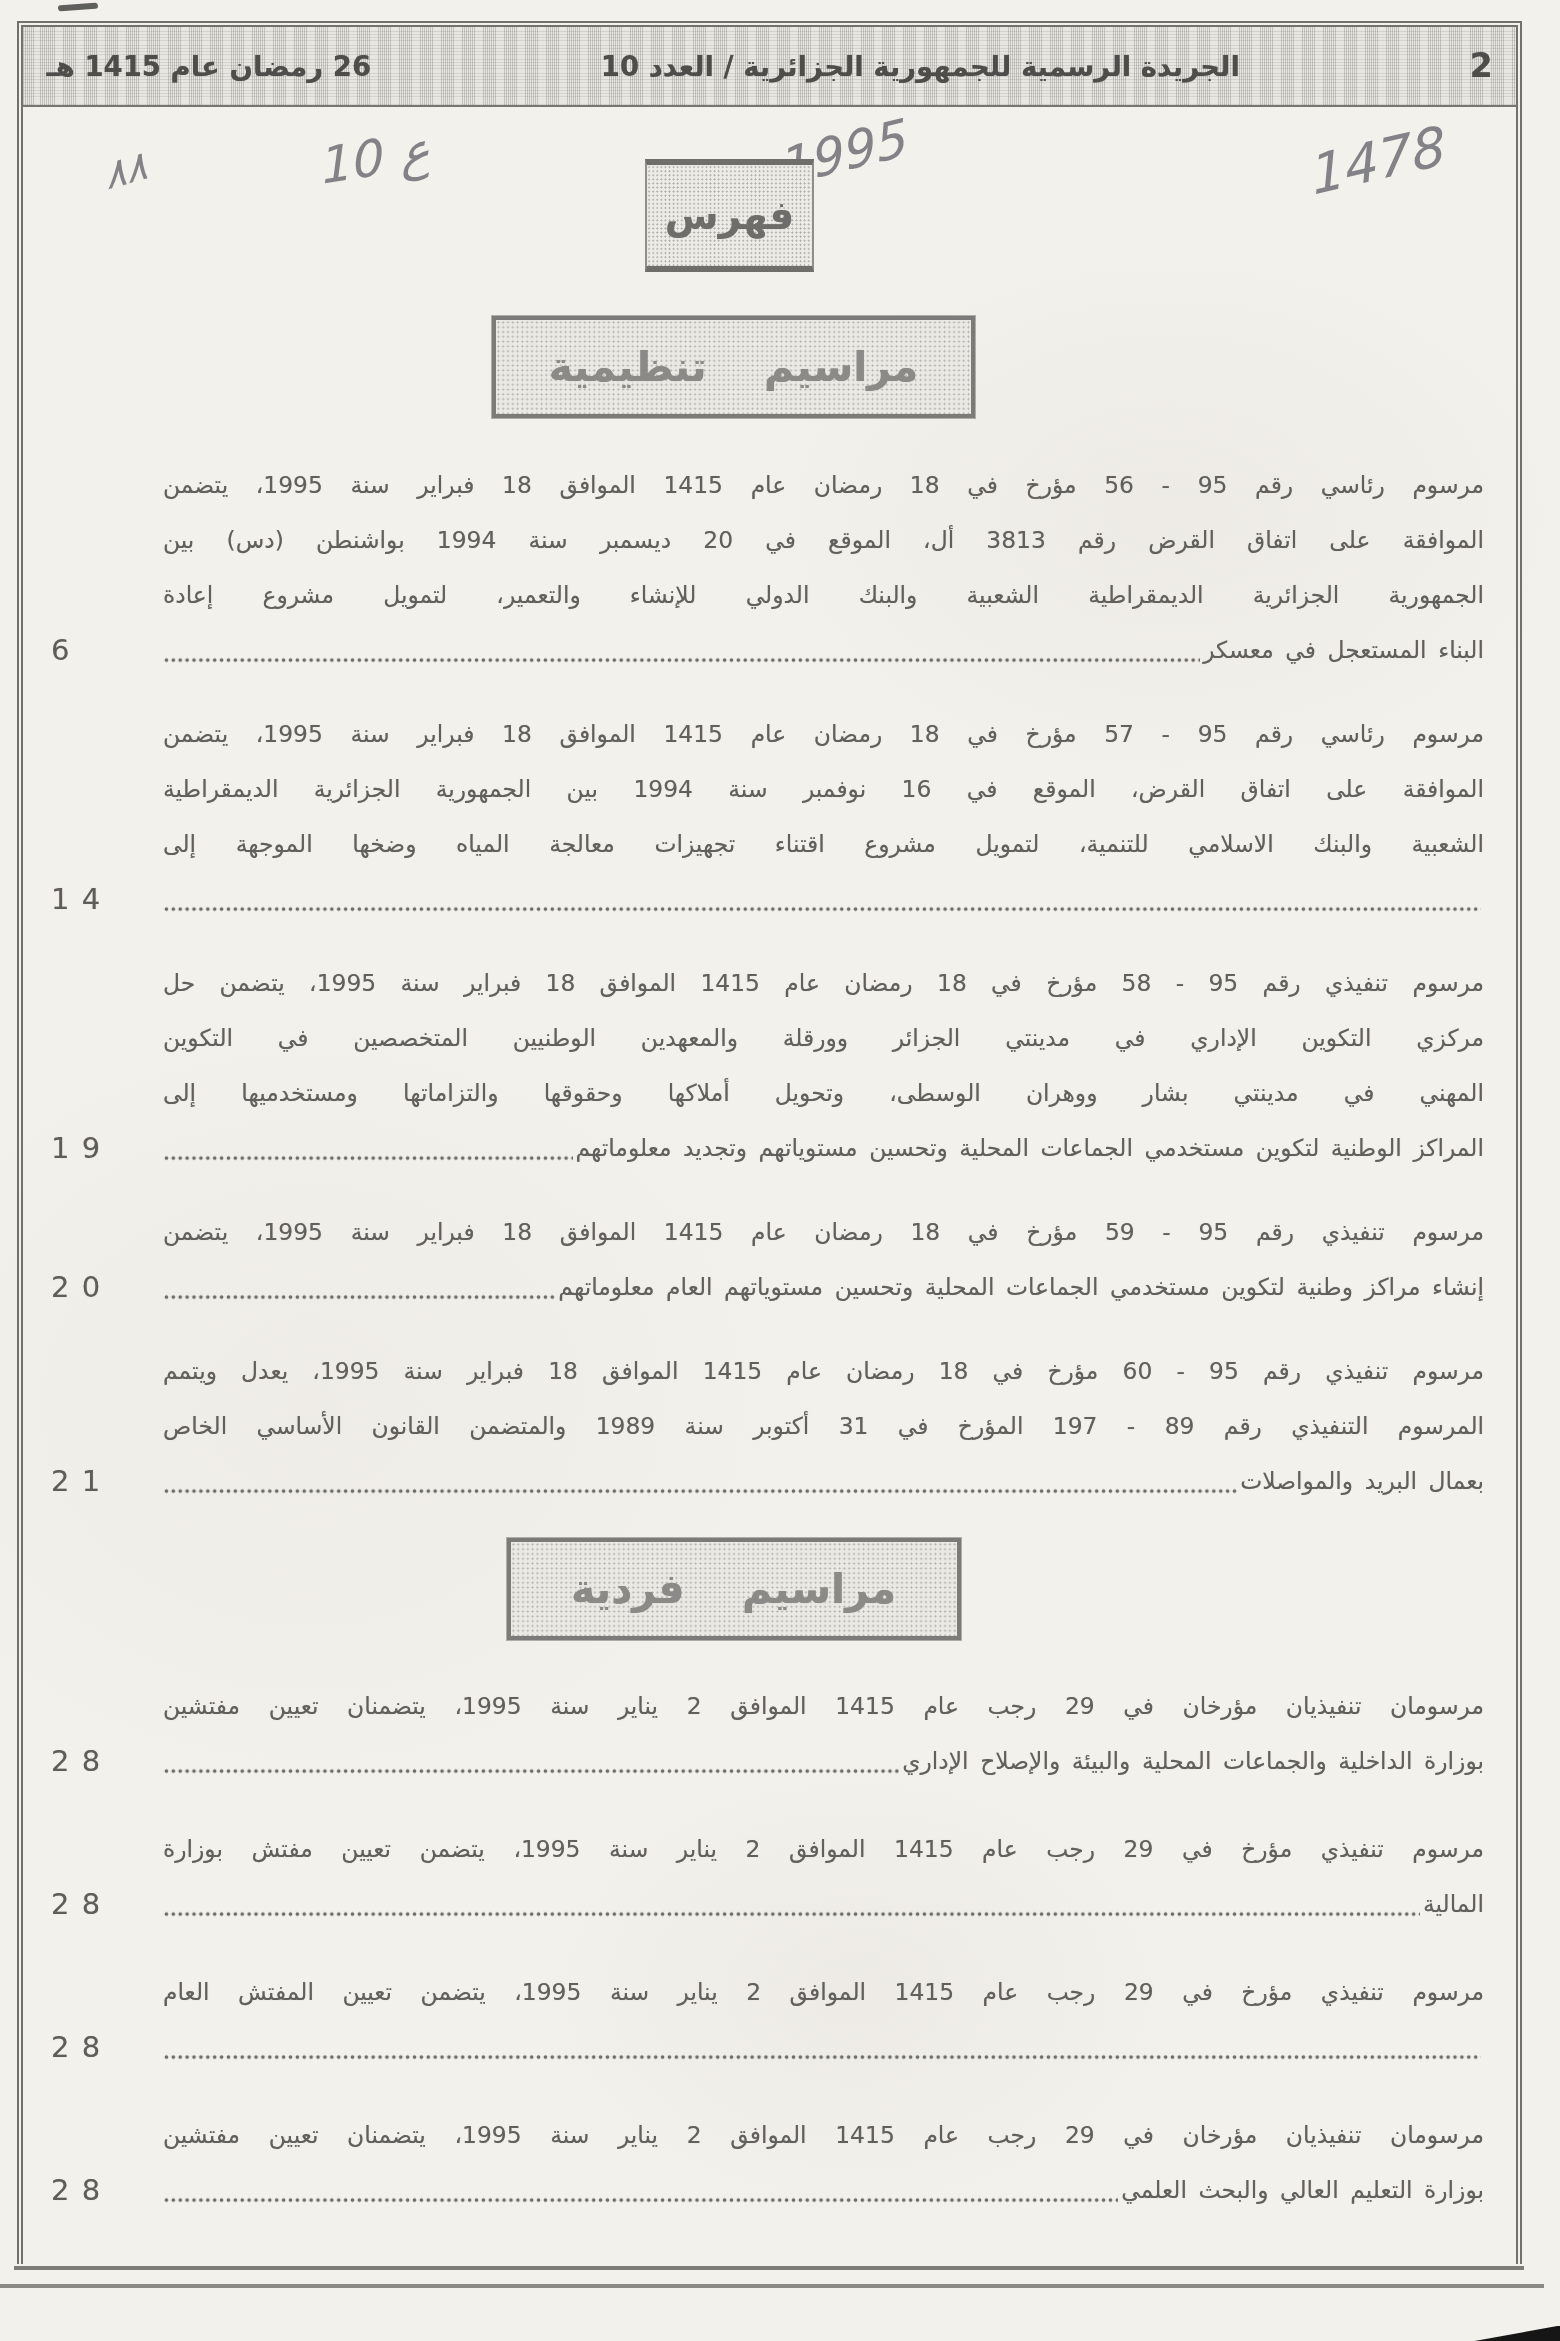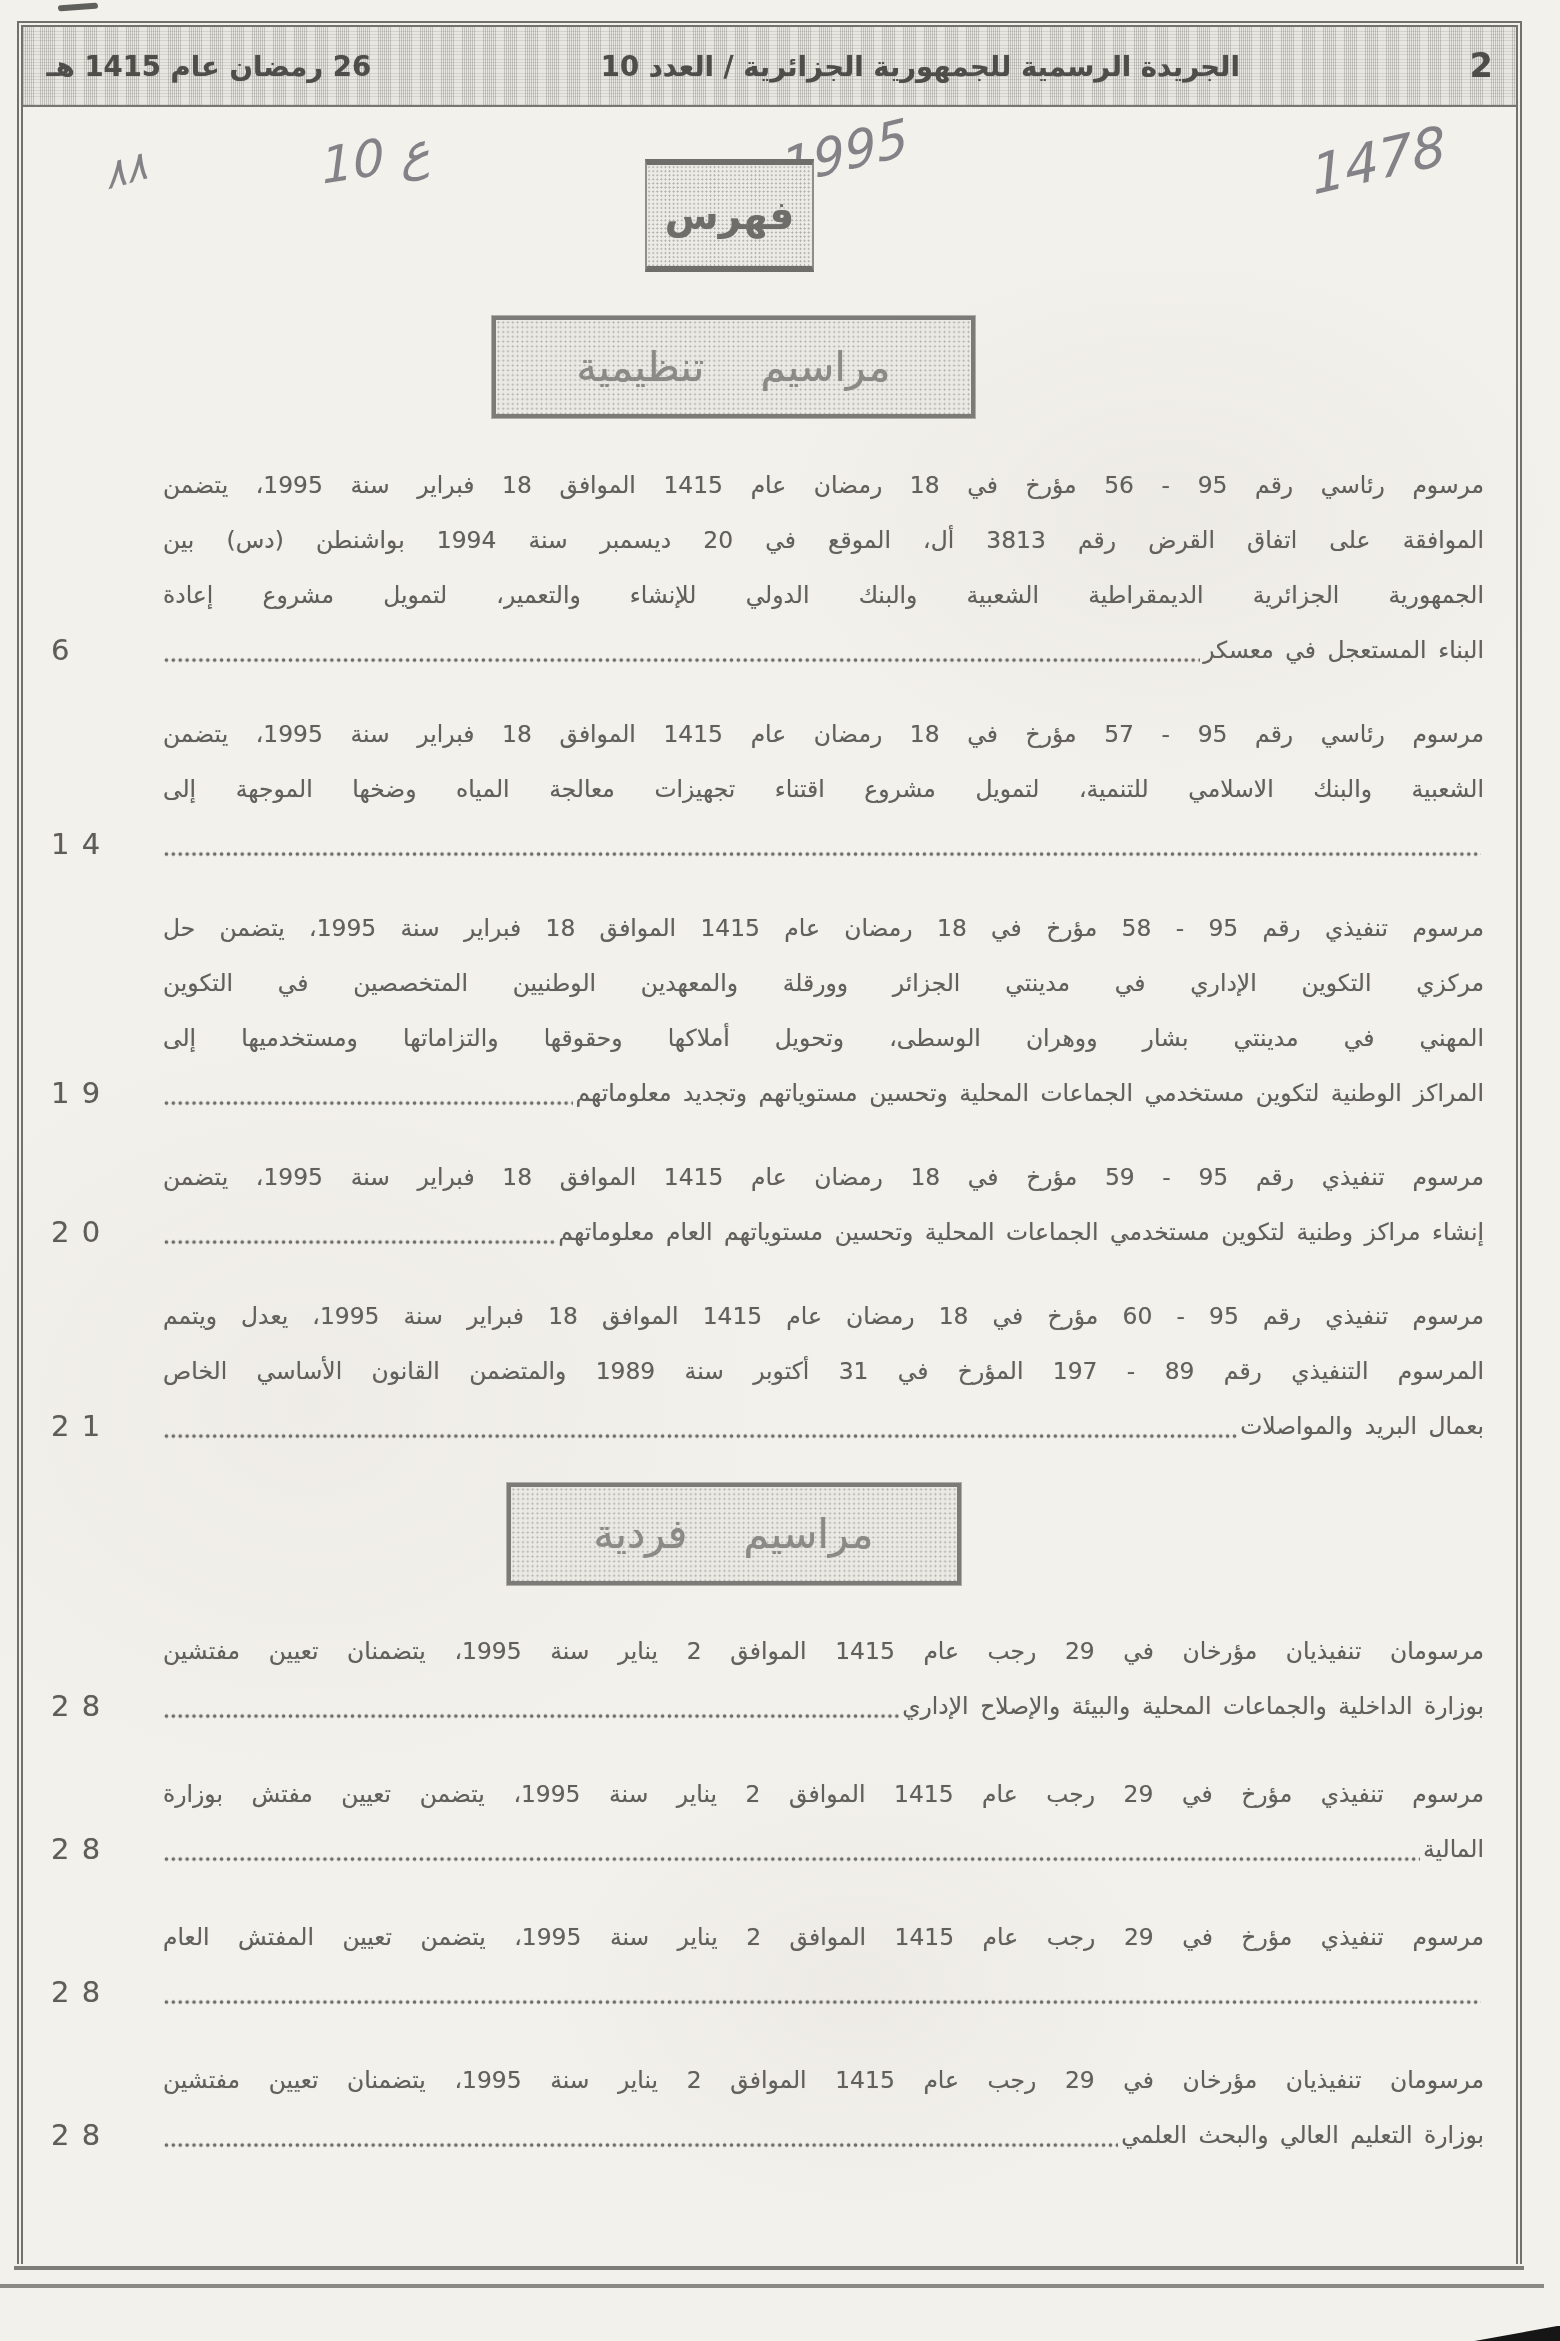--- a/index.html
+++ b/index.html
@@ -80,21 +80,21 @@
   
   .section-box {
     margin: 0 auto;
     height: 102px;
     border: 4.1px solid #7c7b77;
     outline: 0.7px solid #aeada8;
     background-color: #ebe9e4;
     background-image: radial-gradient(circle, rgba(128,127,122,.5) 0.9px, rgba(0,0,0,0) 1.1px);
     background-size: 4.8px 4.8px;
     display: flex; align-items: center; justify-content: center;
-    font-size: 41px; font-weight: normal; color: #8b8a86;
+    font-size: 41px; font-weight: bold; color: #8b8a86;
     word-spacing: 43px;
     text-shadow: 0 0 0.7px rgba(110,110,106,.6);
     transform: translateX(-36px);
   }
   .box-tanzimiya { width: 483px; margin-top: 44px; }
   .box-fardiya   { width: 454px; margin-top: 16px; }
 
   
   .toc { margin: 40px 32px 0 140px; }
   .toc2 { margin-top: 39px; }
@@ -184,20 +184,21 @@
         <div class="jline">الجمهورية الجزائرية الديمقراطية الشعبية والبنك الدولي للإنشاء والتعمير، لتمويل مشروع إعادة</div>
         <div class="lastline">
           <span class="txt">البناء المستعجل في معسكر</span>
           <span class="dots"></span>
         </div>
         <span class="pagenum">6</span>
       </div>
 
       <div class="entry">
         <div class="jline">مرسوم رئاسي رقم 95 - 57 مؤرخ في 18 رمضان عام 1415 الموافق 18 فبراير سنة 1995، يتضمن</div>
+        <div class="jline">الموافقة على اتفاق القرض، الموقع في 16 نوفمبر سنة 1994 بين الجمهورية الجزائرية الديمقراطية</div>
         <div class="jline">الشعبية والبنك الاسلامي للتنمية، لتمويل مشروع اقتناء تجهيزات معالجة المياه وضخها الموجهة إلى</div>
         <div class="lastline">
           <span class="dots"></span>
         </div>
         <span class="pagenum">14</span>
       </div>
 
       <div class="entry">
         <div class="jline">مرسوم تنفيذي رقم 95 - 58 مؤرخ في 18 رمضان عام 1415 الموافق 18 فبراير سنة 1995، يتضمن حل</div>
         <div class="jline">مركزي التكوين الإداري في مدينتي الجزائر وورقلة والمعهدين الوطنيين المتخصصين في التكوين</div>

